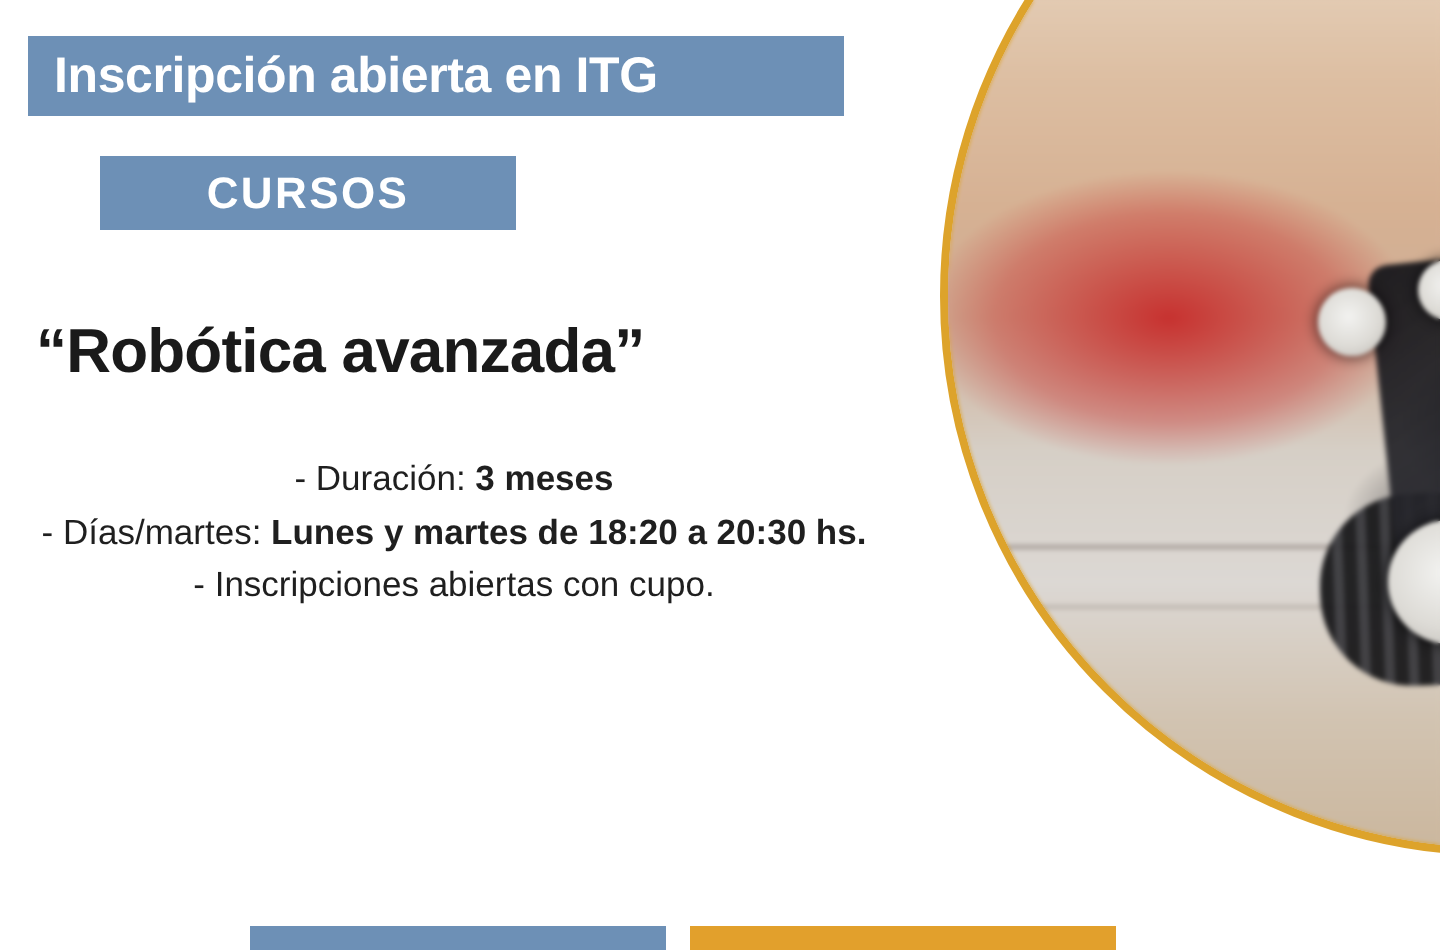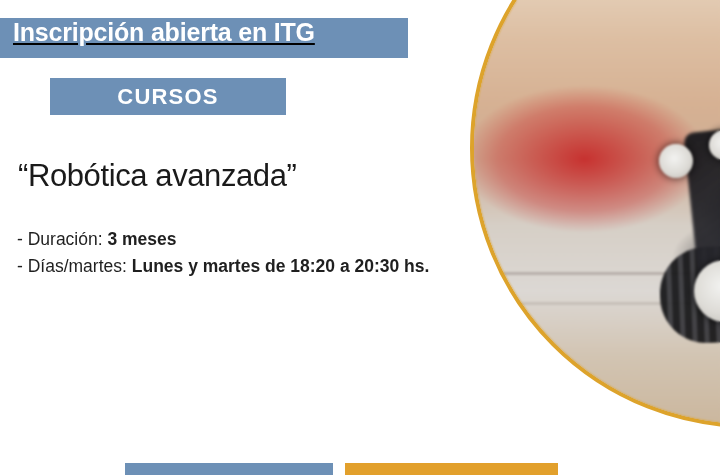--- a/index.html
+++ b/index.html
@@ -102,77 +102,76 @@
   .photo-blur-overlay {
     position: absolute;
     inset: 0;
     backdrop-filter: blur(1.1px);
     pointer-events: none;
   }
 
   
   .headline-bar {
     position: absolute;
-    left: 0;
+    left: 14px;
     top: 18px;
     width: 408px;
     height: 40px;
     background: #6d90b6;
     display: flex;
-    align-items: flex-start;
-    text-decoration: underline;
+    align-items: center;
   }
   .headline-bar .headline-text {
     color: #ffffff;
     font-size: 25px;
     font-weight: bold;
     letter-spacing: -0.2px;
     padding-left: 13px;
     white-space: nowrap;
   }
 
   .cursos-bar {
     position: absolute;
     left: 50px;
     top: 78px;
-    width: 236px;
+    width: 208px;
     height: 37px;
     background: #6d90b6;
     display: flex;
     align-items: center;
     justify-content: center;
   }
   .cursos-bar .cursos-text {
     color: #ffffff;
     font-size: 22px;
     font-weight: bold;
     letter-spacing: 1.2px;
   }
 
   .course-title {
     position: absolute;
     left: 18px;
     top: 158px;
     font-size: 31px;
-    font-weight: normal;
+    font-weight: bold;
     color: #1a1a1a;
     letter-spacing: -0.4px;
     white-space: nowrap;
   }
 
   .details {
     position: absolute;
     left: 17px;
     top: 226px;
     width: 420px;
     font-size: 17.5px;
     color: #1f1f1f;
     line-height: 1.52;
   }
-  .details .line { white-space: normal; }
+  .details .line { white-space: normal; text-align: center; }
   .details b { font-weight: bold; }
 
   
   .bottom-strip-blue {
     position: absolute;
     left: 125px;
     top: 463px;
     width: 208px;
     height: 12px;
     background: #6d90b6;
@@ -237,20 +236,23 @@
 
   <div class="course-title">“Robótica avanzada”</div>
 
   <div class="details">
     <div class="line">
       <span>- Duración: </span><b>3 meses</b>
     </div>
     <div class="line">
       <span>- Días/martes: </span><b>Lunes y martes de 18:20 a 20:30 hs.</b>
     </div>
+    <div class="line">
+      <span>- Inscripciones abiertas con cupo.</span>
+    </div>
   </div>
 
   <div class="bottom-strip-blue">
     <span class="strip-label"></span>
   </div>
   <div class="bottom-strip-orange">
     <span class="strip-label"></span>
   </div>
 
 </div>

